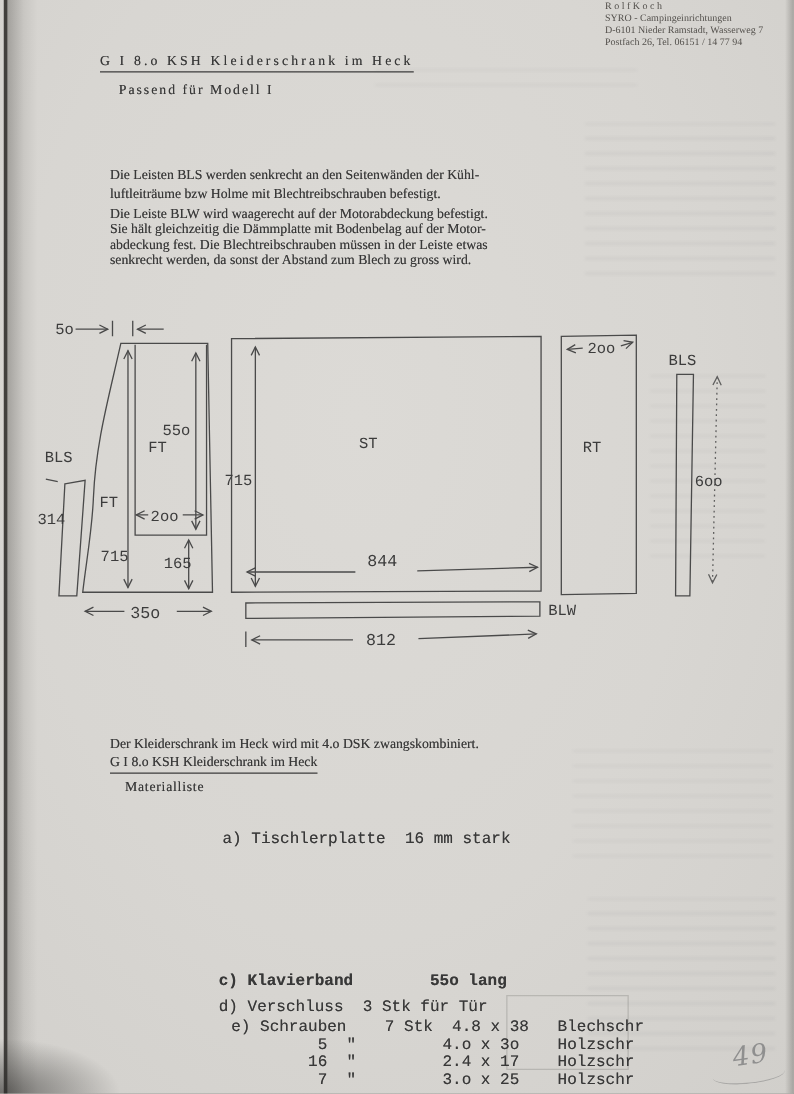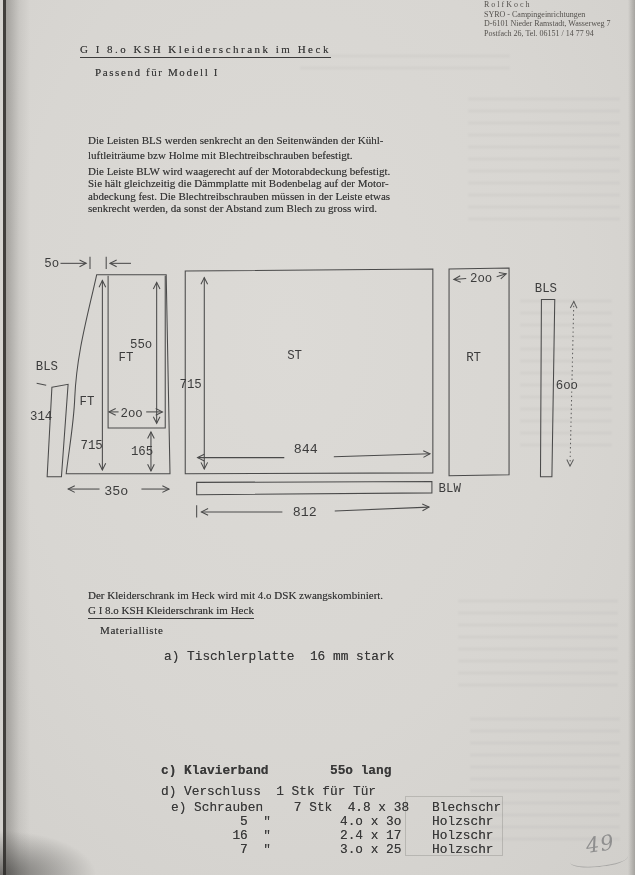--- a/index.html
+++ b/index.html
@@ -29,21 +29,21 @@
   .h-underline{display:inline-block;border-bottom:1.3px solid #3c3c3c;padding-bottom:2px;}
   .title1{left:80px;top:43px;letter-spacing:2.5px;}
   .subtitle1{left:95px;top:66px;letter-spacing:1.6px;text-align:center;}
   .para{white-space:pre-line;line-height:15px;}
   .p1{left:88px;top:96px;}
   .p2{left:88px;top:133px;}
   .p3{left:88px;top:165px;line-height:12.4px;}
   .note{left:88px;top:572px;margin-top:17px;}
   .title2{left:88px;top:604px;}
   .subtitle2{left:88px;top:624px;letter-spacing:.6px;margin-left:12px;}
-  pre.mat{margin:4px;font-family:"Liberation Mono", monospace;font-size:12.8px;
+  pre.mat{margin:18px;font-family:"Liberation Mono", monospace;font-size:12.8px;
     line-height:14px;white-space:pre;text-shadow:0 0 .5px rgba(56,56,56,.65);}
   .schr-box{left:405px;top:796px;width:96px;height:58px;border:1px solid rgba(130,128,124,.35);}
   
   svg text{font-family:"Liberation Mono", monospace;font-size:13px;fill:#3c3c3c;}
   svg text.big{font-size:14px;}
   
   .pagenum{left:586px;top:832px;font-family:"DejaVu Serif", serif;font-style:italic;
     font-size:21px;color:#8f8f8f;transform:rotate(-8deg);letter-spacing:1px;}
   .pagenum-arc{left:570px;top:852px;width:58px;height:14px;
     border-bottom:1.4px solid rgba(135,135,135,.55);border-radius:50%;transform:rotate(-6deg);}
@@ -147,21 +147,21 @@
   <div class="abs tw note">Der Kleiderschrank im Heck wird mit 4.o DSK zwangskombiniert.</div>
   <div class="abs tw title2">
     <span class="h-underline">G I 8.o KSH Kleiderschrank im Heck</span>
   </div>
   <div class="abs tw subtitle2">Materialliste</div>
 
   <div class="abs schr-box"></div>
 
   <pre class="mat abs" style="left:160px;top:646px;">a) Tischlerplatte  16 mm stark</pre>
   <pre class="mat abs" style="left:157px;top:760px;font-weight:bold;">c) Klavierband        55o lang</pre>
-  <pre class="mat abs" style="left:157px;top:781px;">d) Verschluss  1 Stk für Tür</pre>
+  <pre class="mat abs" style="left:157px;top:781px;">d) Verschluss  3 Stk für Tür</pre>
   <pre class="mat abs" style="left:167px;top:797px;">e) Schrauben    7 Stk  4.8 x 38   Blechschr
          5  "         4.o x 3o    Holzschr
         16  "         2.4 x 17    Holzschr
          7  "         3.o x 25    Holzschr</pre>
 
   <div class="abs pagenum">49</div>
   <div class="abs pagenum-arc"></div>
 
   <div class="abs binding-line"></div>
   <div class="abs binding-shade"></div>

